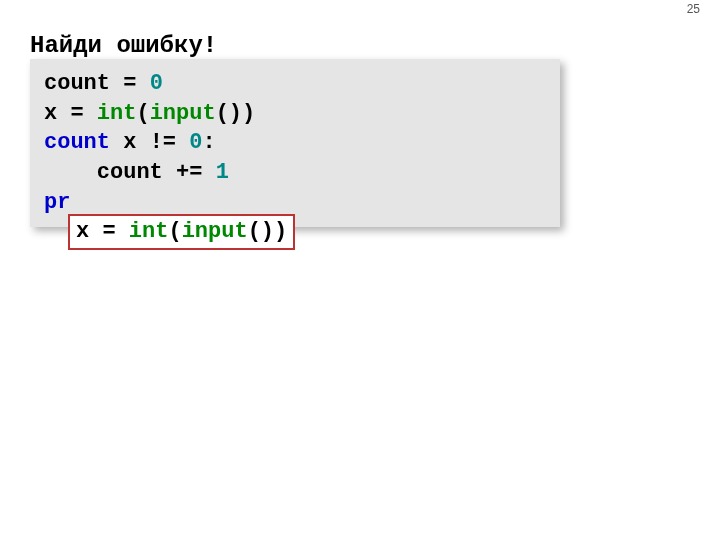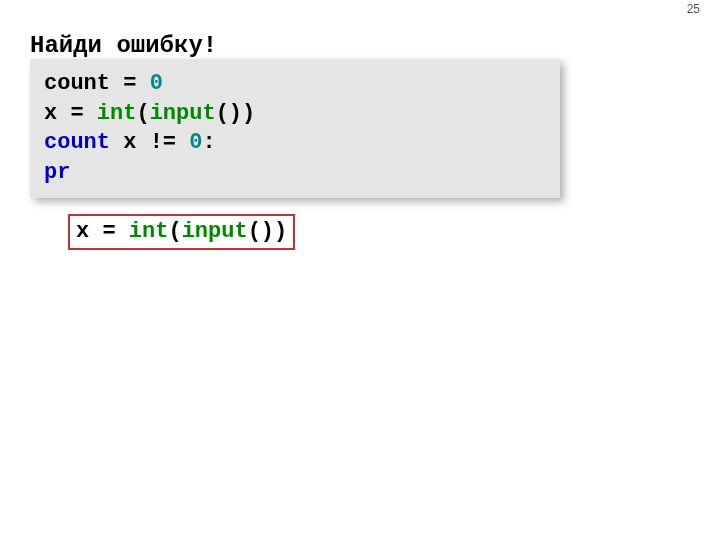--- a/index.html
+++ b/index.html
@@ -68,16 +68,17 @@
 <body>
 
 <div class="page-number">25</div>
 
 <div class="title">Найди ошибку!</div>
 
 <div class="code-box">
   <div class="code-line"><span class="txt">count </span><span class="txt">=</span><span class="txt"> </span><span class="num">0</span></div>
   <div class="code-line"><span class="txt">x </span><span class="txt">=</span><span class="txt"> </span><span class="fn">int</span><span class="txt">(</span><span class="fn">input</span><span class="txt">())</span></div>
   <div class="code-line"><span class="kw">count</span><span class="txt"> x </span><span class="txt">!=</span><span class="txt"> </span><span class="num">0</span><span class="txt">:</span></div>
+  <div class="code-line"><span class="txt">    </span><span class="txt">count </span><span class="txt">+=</span><span class="txt"> </span><span class="num">1</span></div>
   <div class="code-line"><span class="kw">pr</span></div>
 </div>
 
 <div class="correction-box"><span class="txt">x </span><span class="txt">=</span><span class="txt"> </span><span class="fn">int</span><span class="txt">(</span><span class="fn">input</span><span class="txt">())</span></div>
 
 </body></html>

